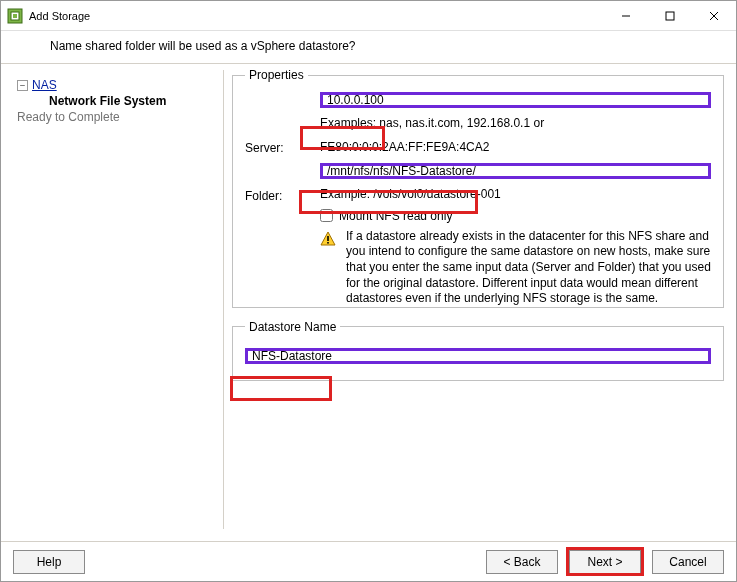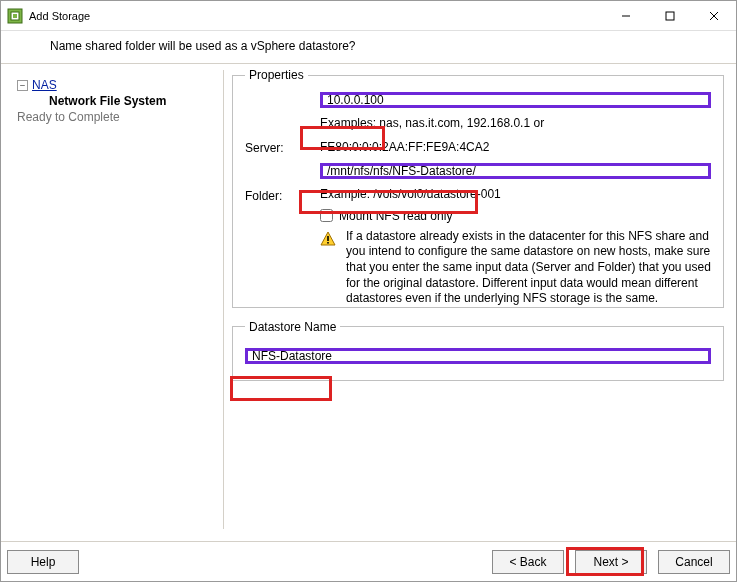--- a/index.html
+++ b/index.html
@@ -55,21 +55,21 @@
   .chk-row { display:flex; align-items:center; margin:6px 0 6px 75px; gap:6px; }
   .chk-row input { margin:0; }
   .warn-row { display:flex; align-items:flex-start; margin:4px 0 0 75px; gap:10px; }
   .warn-icon { flex:0 0 16px; margin-top:2px; }
   .warn-text { flex:1; font-size:12px; line-height:1.3; }
 
   
   .ds-fieldset { padding:14px 12px 16px 12px; }
 
   
-  .footer { position:absolute; left:0; right:0; bottom:0; height:40px; border-top:1px solid #d4d0c8; display:flex; align-items:center; padding:0 6px; background:#fff; }
+  .footer { position:absolute; left:0; right:0; bottom:0; height:40px; border-top:1px solid #d4d0c8; display:flex; align-items:center; padding:0 12px; background:#fff; }
   .footer .help-area { flex:0 0 auto; }
   .footer .spacer { flex:1; }
   .footer button, .footer .btn {
     min-width:72px; height:24px; font-size:12px; font-family:inherit;
     background:#f3f3f3; border:1px solid #8a8a8a; cursor:pointer; padding:0 10px;
   }
   .footer .btnrow { display:flex; gap:11px; }
 </style>
 </head>
 <body>

